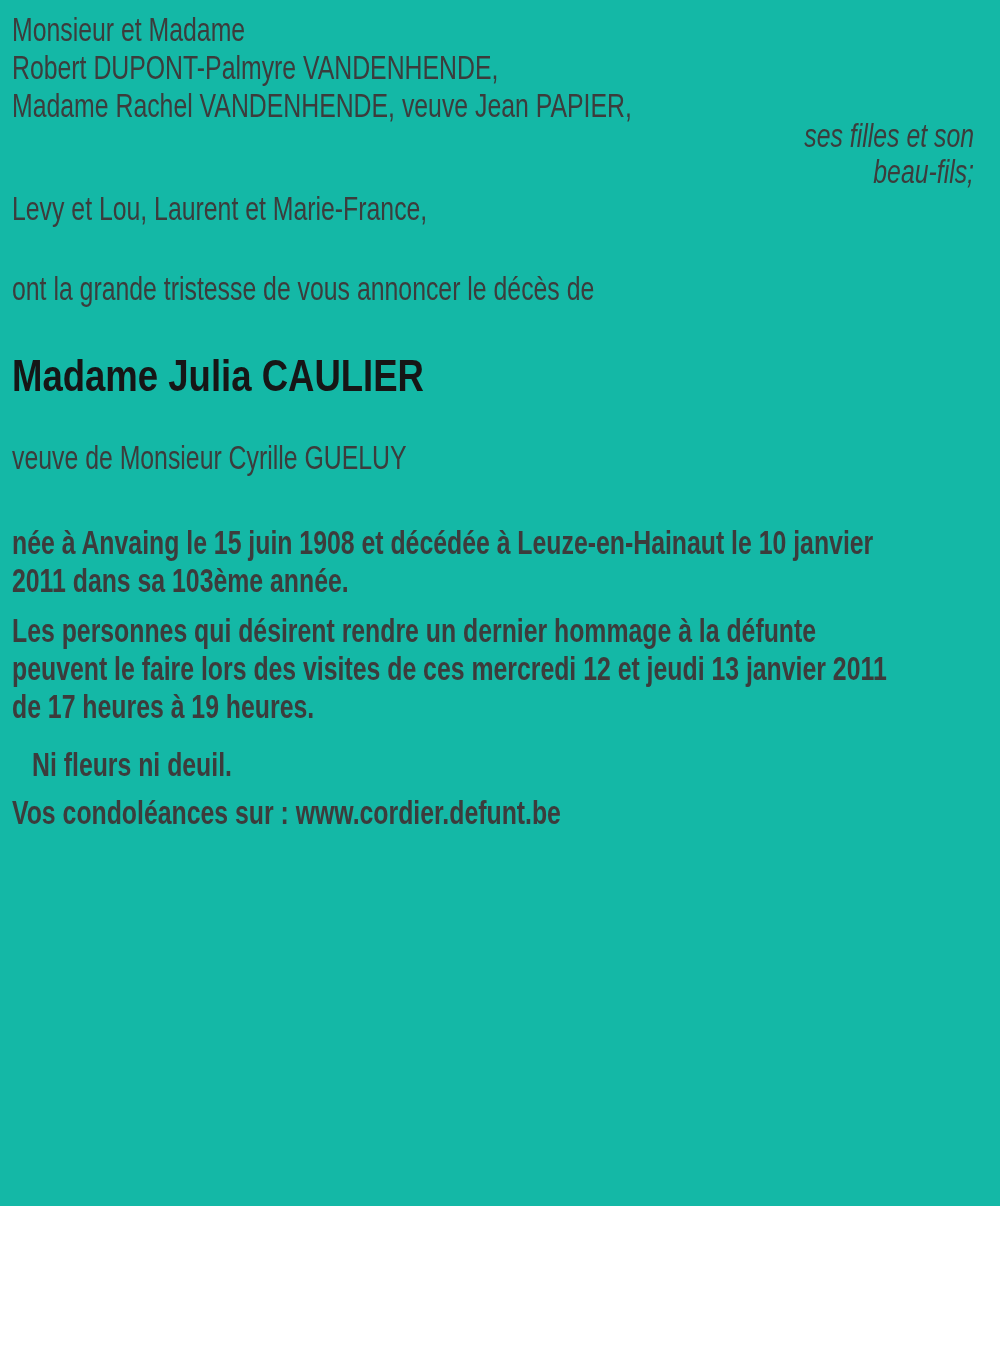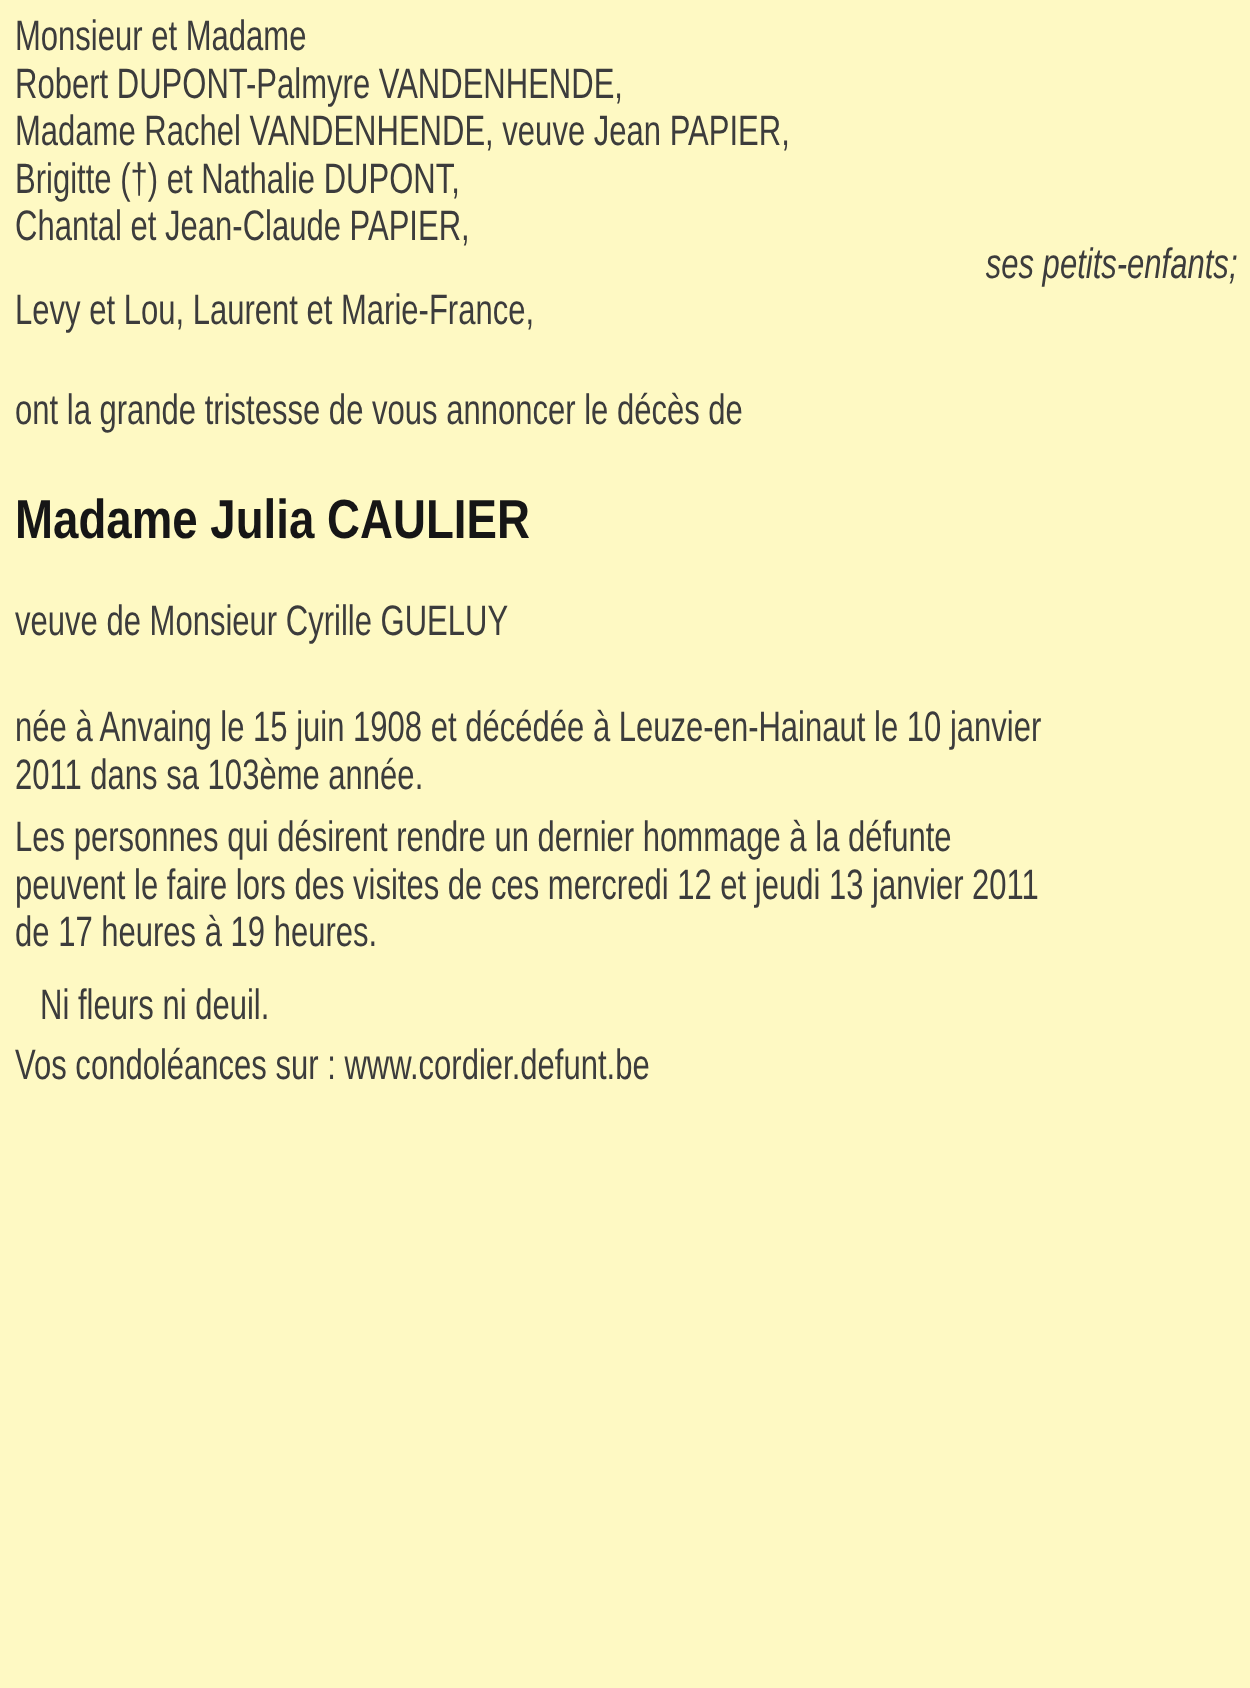--- a/index.html
+++ b/index.html
@@ -3,25 +3,25 @@
 <meta charset="utf-8">
 <style>
   html, body {
     margin: 0;
     padding: 0;
     background: #ffffff;
   }
   .doc {
     position: relative;
     width: 1000px;
-    height: 1350px;
+    height: 1206px;
     box-sizing: border-box;
-    padding: 10px 10px 0 12px;
+    padding: 10px 26px 0 12px;
     overflow: hidden;
-    background: #fef9c3;
+    background: #14b8a6;
     font-family: "Liberation Sans", "DejaVu Sans", sans-serif;
     color: #3c3c3c;
   }
   .ln {
     height: 38px;
     line-height: 38px;
     font-size: 34px;
     white-space: nowrap;
     transform: scaleX(0.73);
     transform-origin: 0 50%;
@@ -46,43 +46,40 @@
     font-size: 44px;
     font-weight: 700;
     color: #161616;
     white-space: nowrap;
     transform: scaleX(0.83);
     transform-origin: 0 50%;
   }
   .spouse {
     margin-top: 35px;
   }
-  .para { margin-top: 12px; }
+  .para { margin-top: 12px; font-weight: bold; }
   .para.first   { margin-top: 47px; }
   .para.gap-md  { margin-top: 20px; margin-left: 20px; }
   .para.gap-sm  { margin-top: 10px; }
 </style>
 </head>
 <body>
 
 <div class="doc">
 
   <div>
     <div class="ln">Monsieur et Madame</div>
     <div class="ln">Robert DUPONT-Palmyre VANDENHENDE,</div>
     <div class="ln">Madame Rachel VANDENHENDE, veuve Jean PAPIER,</div>
+    <div class="rel">
+      <div class="ln">ses filles et son</div>
+      <div class="ln">beau-fils;</div>
+    </div>
   </div>
 
-  <div>
-    <div class="ln">Brigitte (†) et Nathalie DUPONT,</div>
-    <div class="ln">Chantal et Jean-Claude PAPIER,</div>
-    <div class="rel">
-      <div class="ln">ses petits-enfants;</div>
-    </div>
-  </div>
 
   <div>
     <div class="ln">Levy et Lou, Laurent et Marie-France,</div>
   </div>
 
 
   <div class="ln announce">ont la grande tristesse de vous annoncer le décès de</div>
 
   <div class="heading">Madame Julia CAULIER</div>
 

